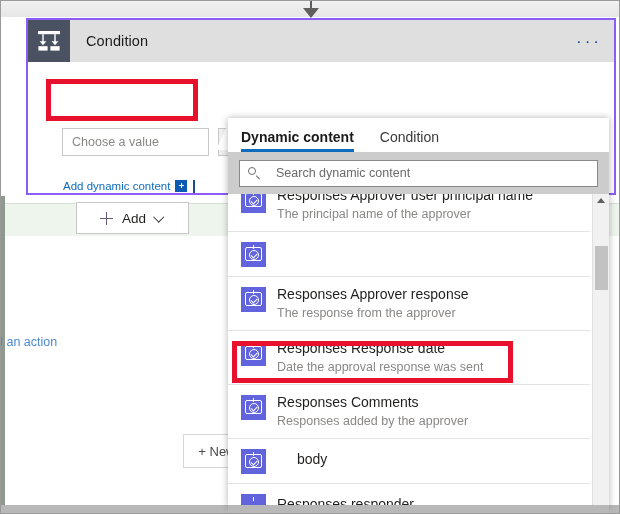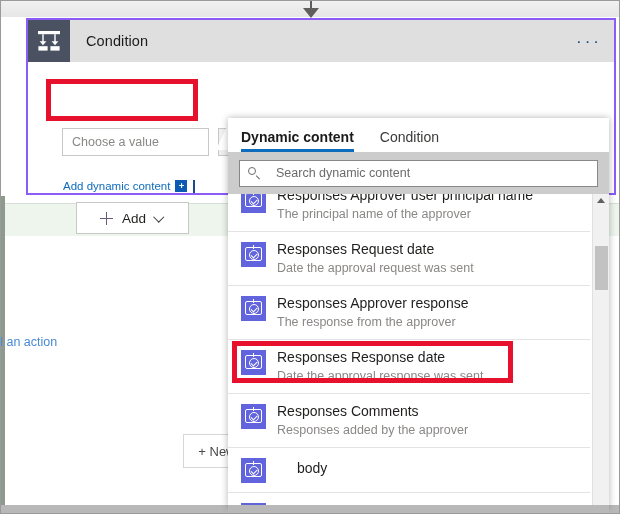--- a/index.html
+++ b/index.html
@@ -614,24 +614,20 @@
           </span>
         </div>
 
         <div class="dc-item">
           <span class="dc-icon">
             <span class="g-rect"></span>
               <span class="g-stem"></span>
             <span class="g-circle"></span>
               <span class="g-check"></span>
           </span>
-          <span class="dc-text">
-            <span class="dc-title">Responses Request date</span>
-            <span class="dc-desc">Date the approval request was sent</span>
-          </span>
         </div>
 
         <div class="dc-item">
           <span class="dc-icon">
             <span class="g-rect"></span>
               <span class="g-stem"></span>
             <span class="g-circle"></span>
               <span class="g-check"></span>
           </span>
           <span class="dc-text">

